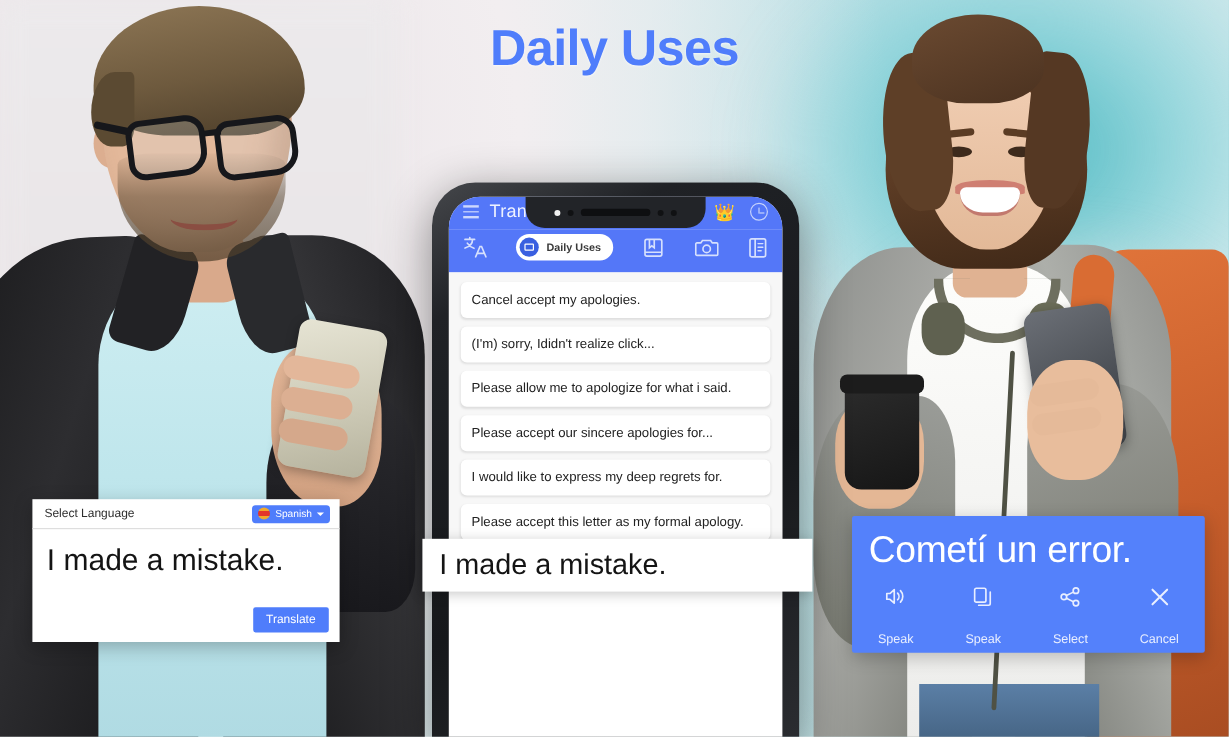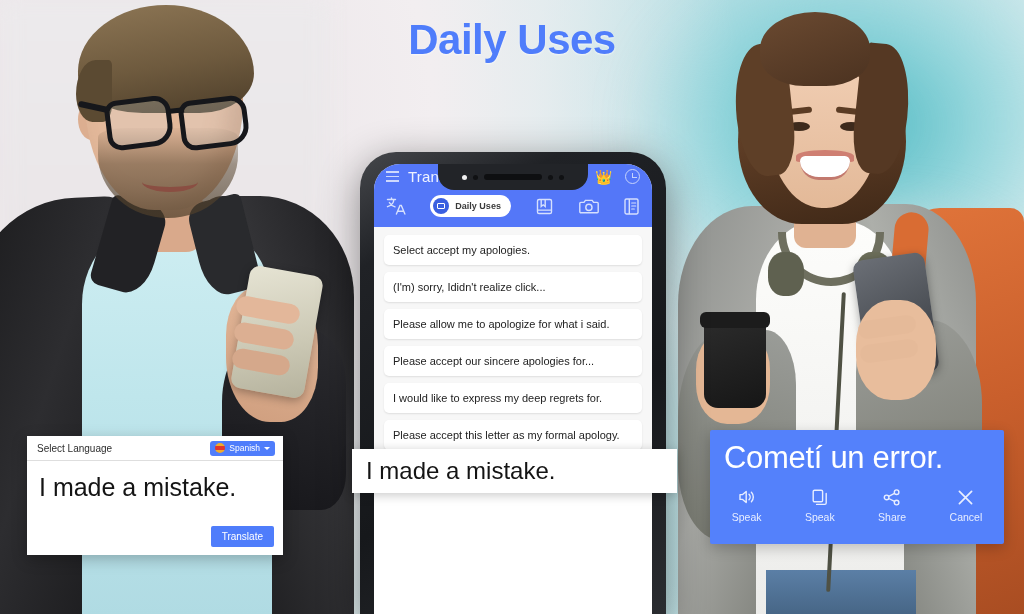--- a/index.html
+++ b/index.html
@@ -285,21 +285,21 @@
   
   .center-overlay {
     position:absolute; left:352px; top:449px; width:325px; height:44px;
     background:#fff; display:flex; align-items:center; padding-left:14px;
     box-shadow: 0 2px 10px rgba(0,0,0,.22); z-index:30;
     font-size:24px; color:#141414;
   }
 
   
   .left-card {
-    position:absolute; left:27px; top:436px; width:256px; height:119px;
+    position:absolute; left:27px; top:416px; width:256px; height:119px;
     background:#fff; box-shadow: 0 4px 14px rgba(0,0,0,.25); z-index:30;
   }
   .lc-head {
     height:25px; border-bottom:1px solid #dedede;
     display:flex; align-items:center; justify-content:space-between;
     padding: 0 8px 0 10px;
   }
   .lc-head .lbl { font-size:10px; color:#2d2d2d; }
   .lang-badge {
     background:#4f7dfb; border-radius:3px; height:15px; padding: 0 5px;
@@ -318,21 +318,21 @@
   }
 
   
   .right-panel {
     position:absolute; left:710px; top:430px; width:294px; height:114px;
     background:#5481fb; z-index:30; border-radius:2px;
     box-shadow: 0 4px 14px rgba(0,0,0,.22);
   }
   .rp-text { padding: 10px 0 0 14px; color:#fff; font-size:31px; letter-spacing:-.3px;}
   .rp-actions { display:flex; justify-content:space-around; margin-top:12px; }
-  .rp-act { display:flex; flex-direction:column; align-items:center; gap:5px; color:#e8eeff; }
+  .rp-act { display:flex; flex-direction:column; align-items:center; gap:21px; color:#e8eeff; }
   .rp-act .lab { font-size:10.5px; }
   .rp-icn { height:18px; display:flex; align-items:center; justify-content:center;}
 </style>
 </head>
 <body>
 
 <div id="stage">
 
   <div class="bg-base"></div>
   <div class="bg-blur-d"></div>
@@ -461,21 +461,21 @@
             <rect x="2" y="2" width="13" height="15" rx="1.4" stroke="#d6e0fd" stroke-width="1.4" fill="none"></rect>
             <path d="M6.3 2v15" stroke="#d6e0fd" stroke-width="1.4"></path>
             <path d="M8.7 6h4M8.7 9h4M8.7 12h2.6" stroke="#d6e0fd" stroke-width="1.2" stroke-linecap="round"></path>
           </svg>
         </div>
       </div>
 
       <div class="list-area">
         <div id="phrase-list">
             <div class="phrase">
-              <span>Select accept my apologies.</span>
+              <span>Cancel accept my apologies.</span>
             </div>
             <div class="phrase">
               <span>(I'm) sorry, Ididn't realize click...</span>
             </div>
             <div class="phrase">
               <span>Please allow me to apologize for what i said.</span>
             </div>
             <div class="phrase">
               <span>Please accept our sincere apologies for...</span>
             </div>
@@ -538,21 +538,21 @@
 
       <div class="rp-act">
         <div class="rp-icn">
           <svg width="18" height="17" viewBox="0 0 18 17">
             <circle cx="13.6" cy="3.2" r="2.3" stroke="#e8eeff" stroke-width="1.4" fill="none"></circle>
             <circle cx="13.6" cy="13.6" r="2.3" stroke="#e8eeff" stroke-width="1.4" fill="none"></circle>
             <circle cx="3.6" cy="8.4" r="2.3" stroke="#e8eeff" stroke-width="1.4" fill="none"></circle>
             <path d="M5.7 7.3l5.8-2.9M5.7 9.5l5.8 2.9" stroke="#e8eeff" stroke-width="1.3" stroke-linecap="round"></path>
           </svg>
         </div>
-        <div class="lab">Share</div>
+        <div class="lab">Select</div>
       </div>
 
       <div class="rp-act">
         <div class="rp-icn">
           <svg width="17" height="17" viewBox="0 0 17 17">
             <path d="M2.4 2.4l12.2 12.2M14.6 2.4L2.4 14.6" stroke="#e8eeff" stroke-width="1.7" stroke-linecap="round"></path>
           </svg>
         </div>
         <div class="lab">Cancel</div>
       </div>

